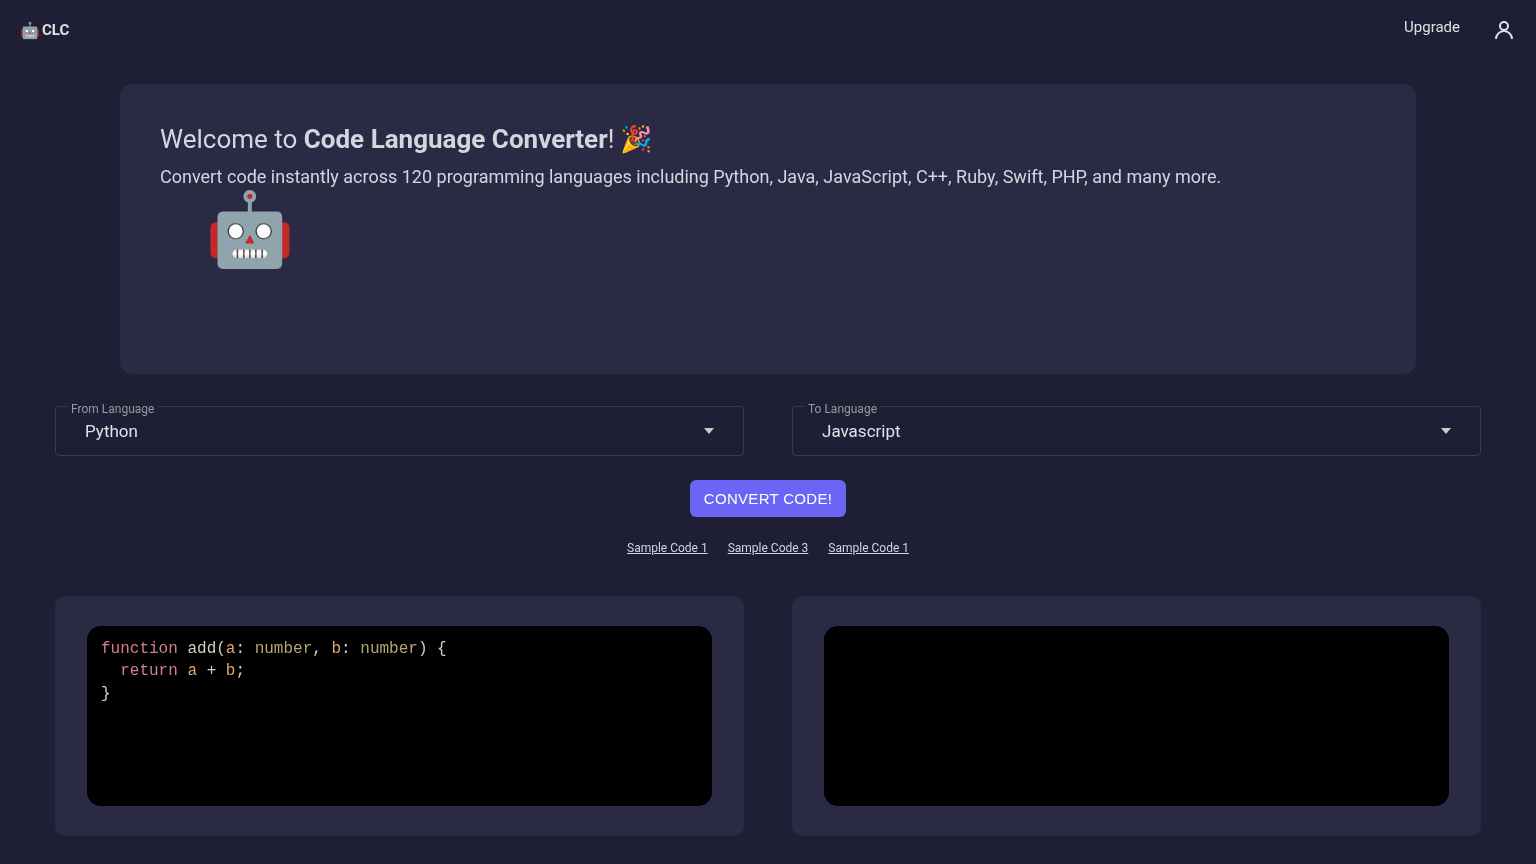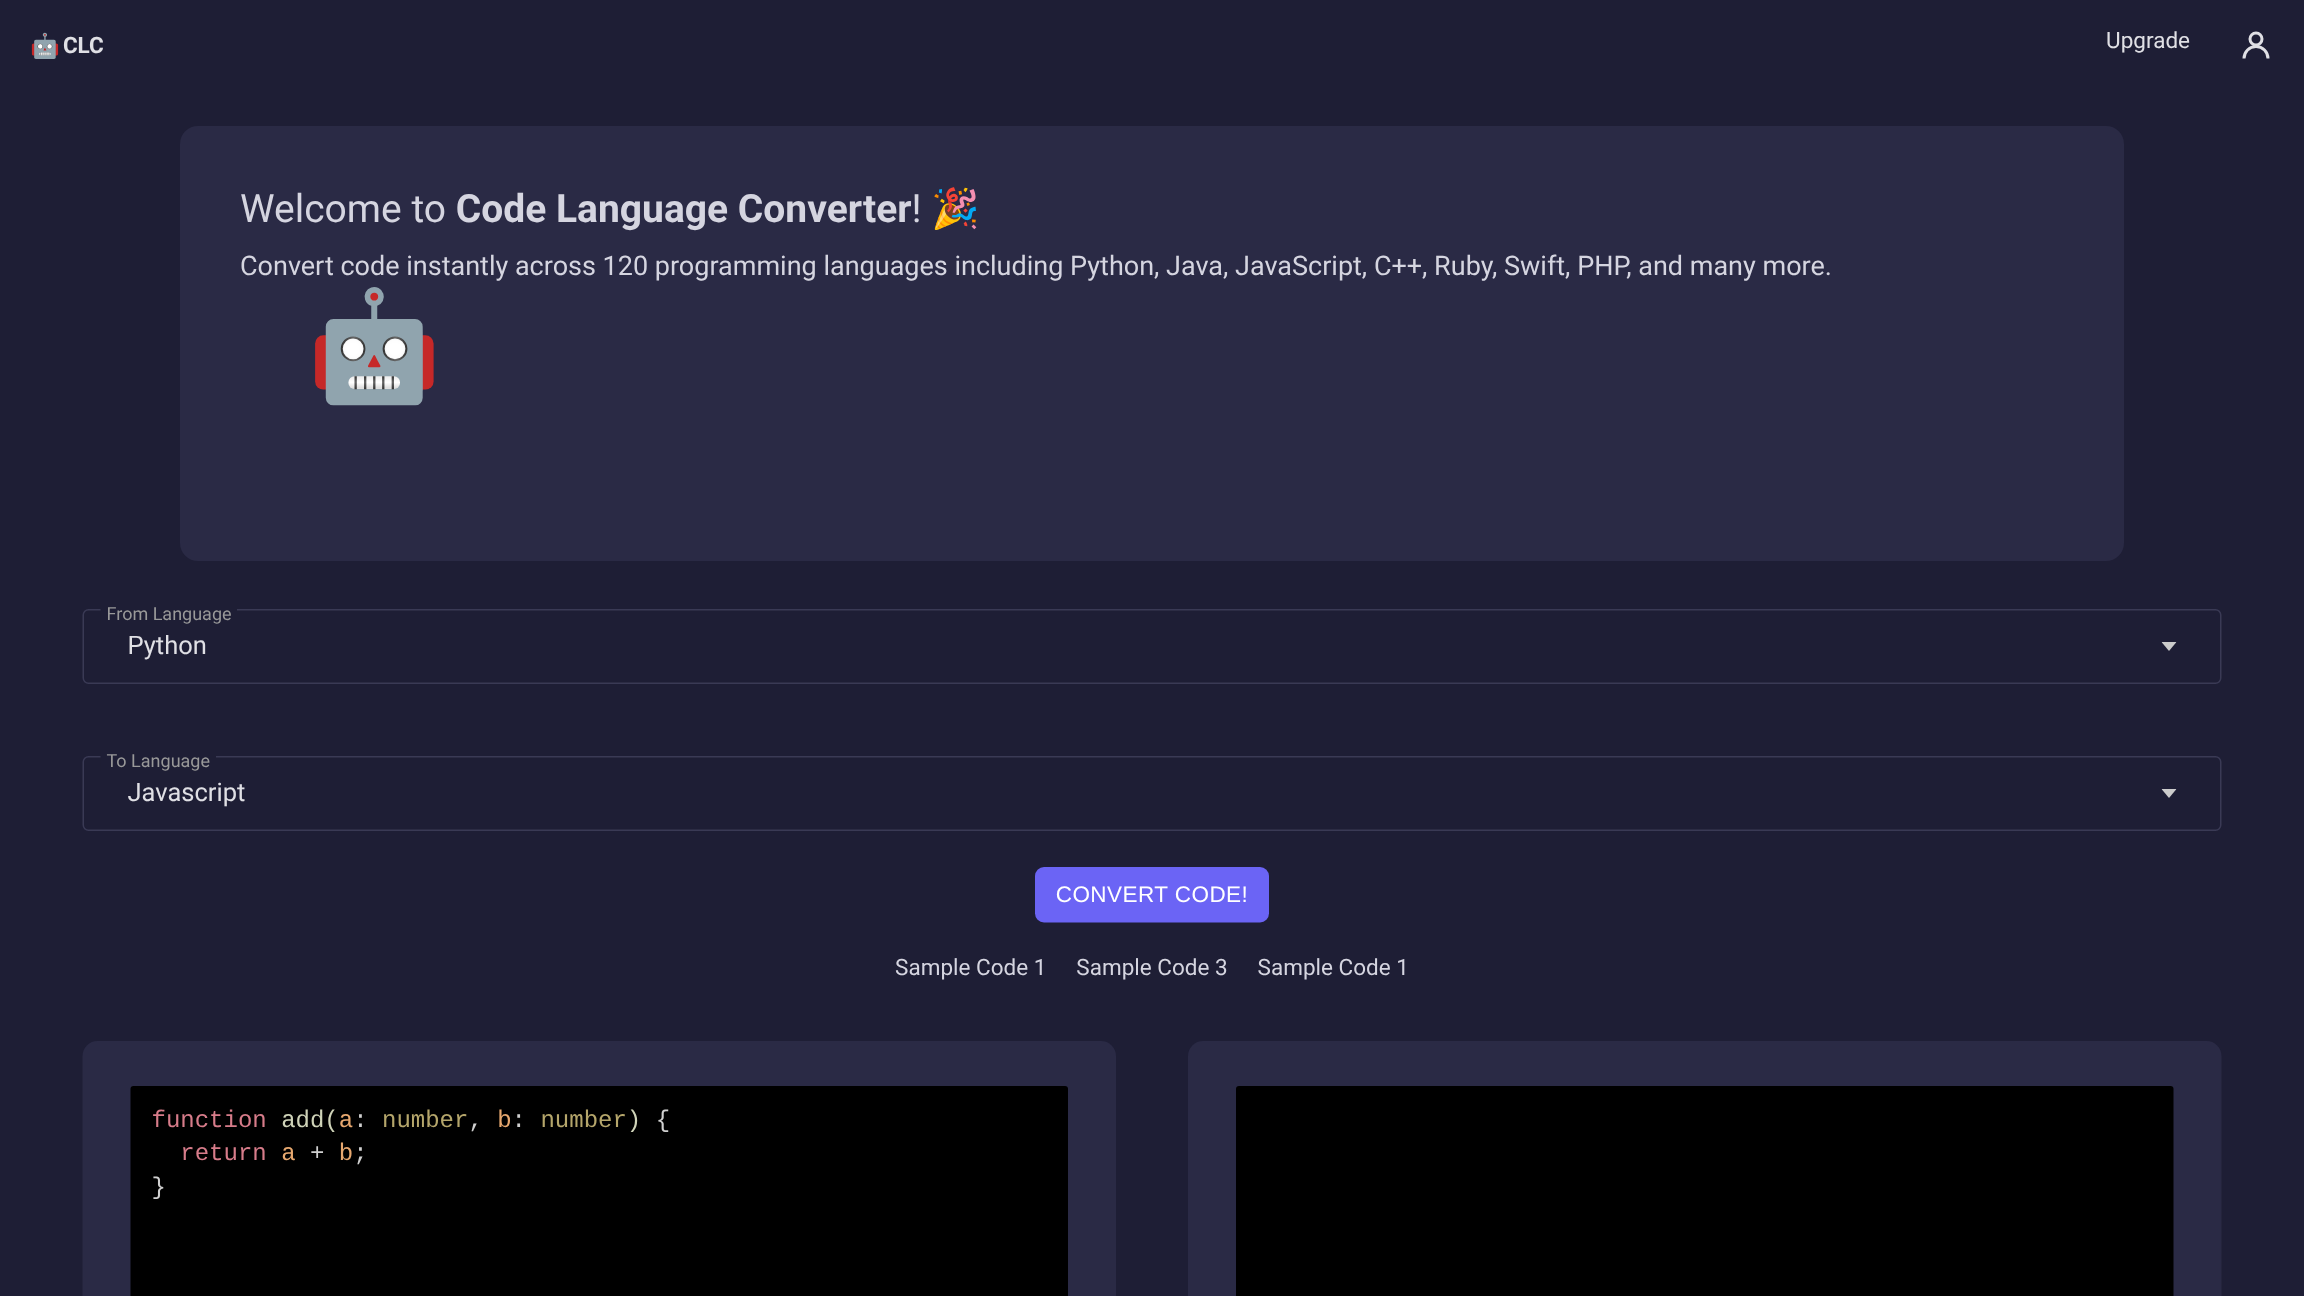--- a/index.html
+++ b/index.html
@@ -83,21 +83,20 @@
     .robot-big {
       font-size: 72px;
       margin-left: 45px;
     }
     
     .selectors {
       display: flex;
       gap: 48px;
       padding: 0 55px;
       margin-bottom: 24px;
-      flex-direction: column;
     }
     
     .select-wrapper {
       flex: 1;
       position: relative;
     }
     
     .select-label {
       position: absolute;
       top: -4px;
@@ -145,41 +144,42 @@
       letter-spacing: 0.3px;
     }
     
     .samples {
       text-align: center;
       margin-bottom: 40px;
     }
     
     .sample-link {
       color: #d5d5e0;
-      font-size: 15px;
+      font-size: 12px;
+      text-decoration: underline;
       cursor: pointer;
       margin: 0 8px;
     }
     
     .code-panels {
       display: flex;
       gap: 48px;
       padding: 0 55px;
     }
     
     .code-panel {
       flex: 1;
       background-color: #2a2a45;
       border-radius: 10px;
       padding: 30px 32px;
     }
     
     .code-editor {
       background-color: #000;
-      border-radius: 2px;
+      border-radius: 14px;
       min-height: 180px;
       padding: 12px 14px;
       font-family: 'Menlo', 'Monaco', 'Courier New', monospace;
       font-size: 16px;
       line-height: 1.4;
       white-space: pre;
       color: #e0e0e5;
       overflow: hidden;
     }
     

